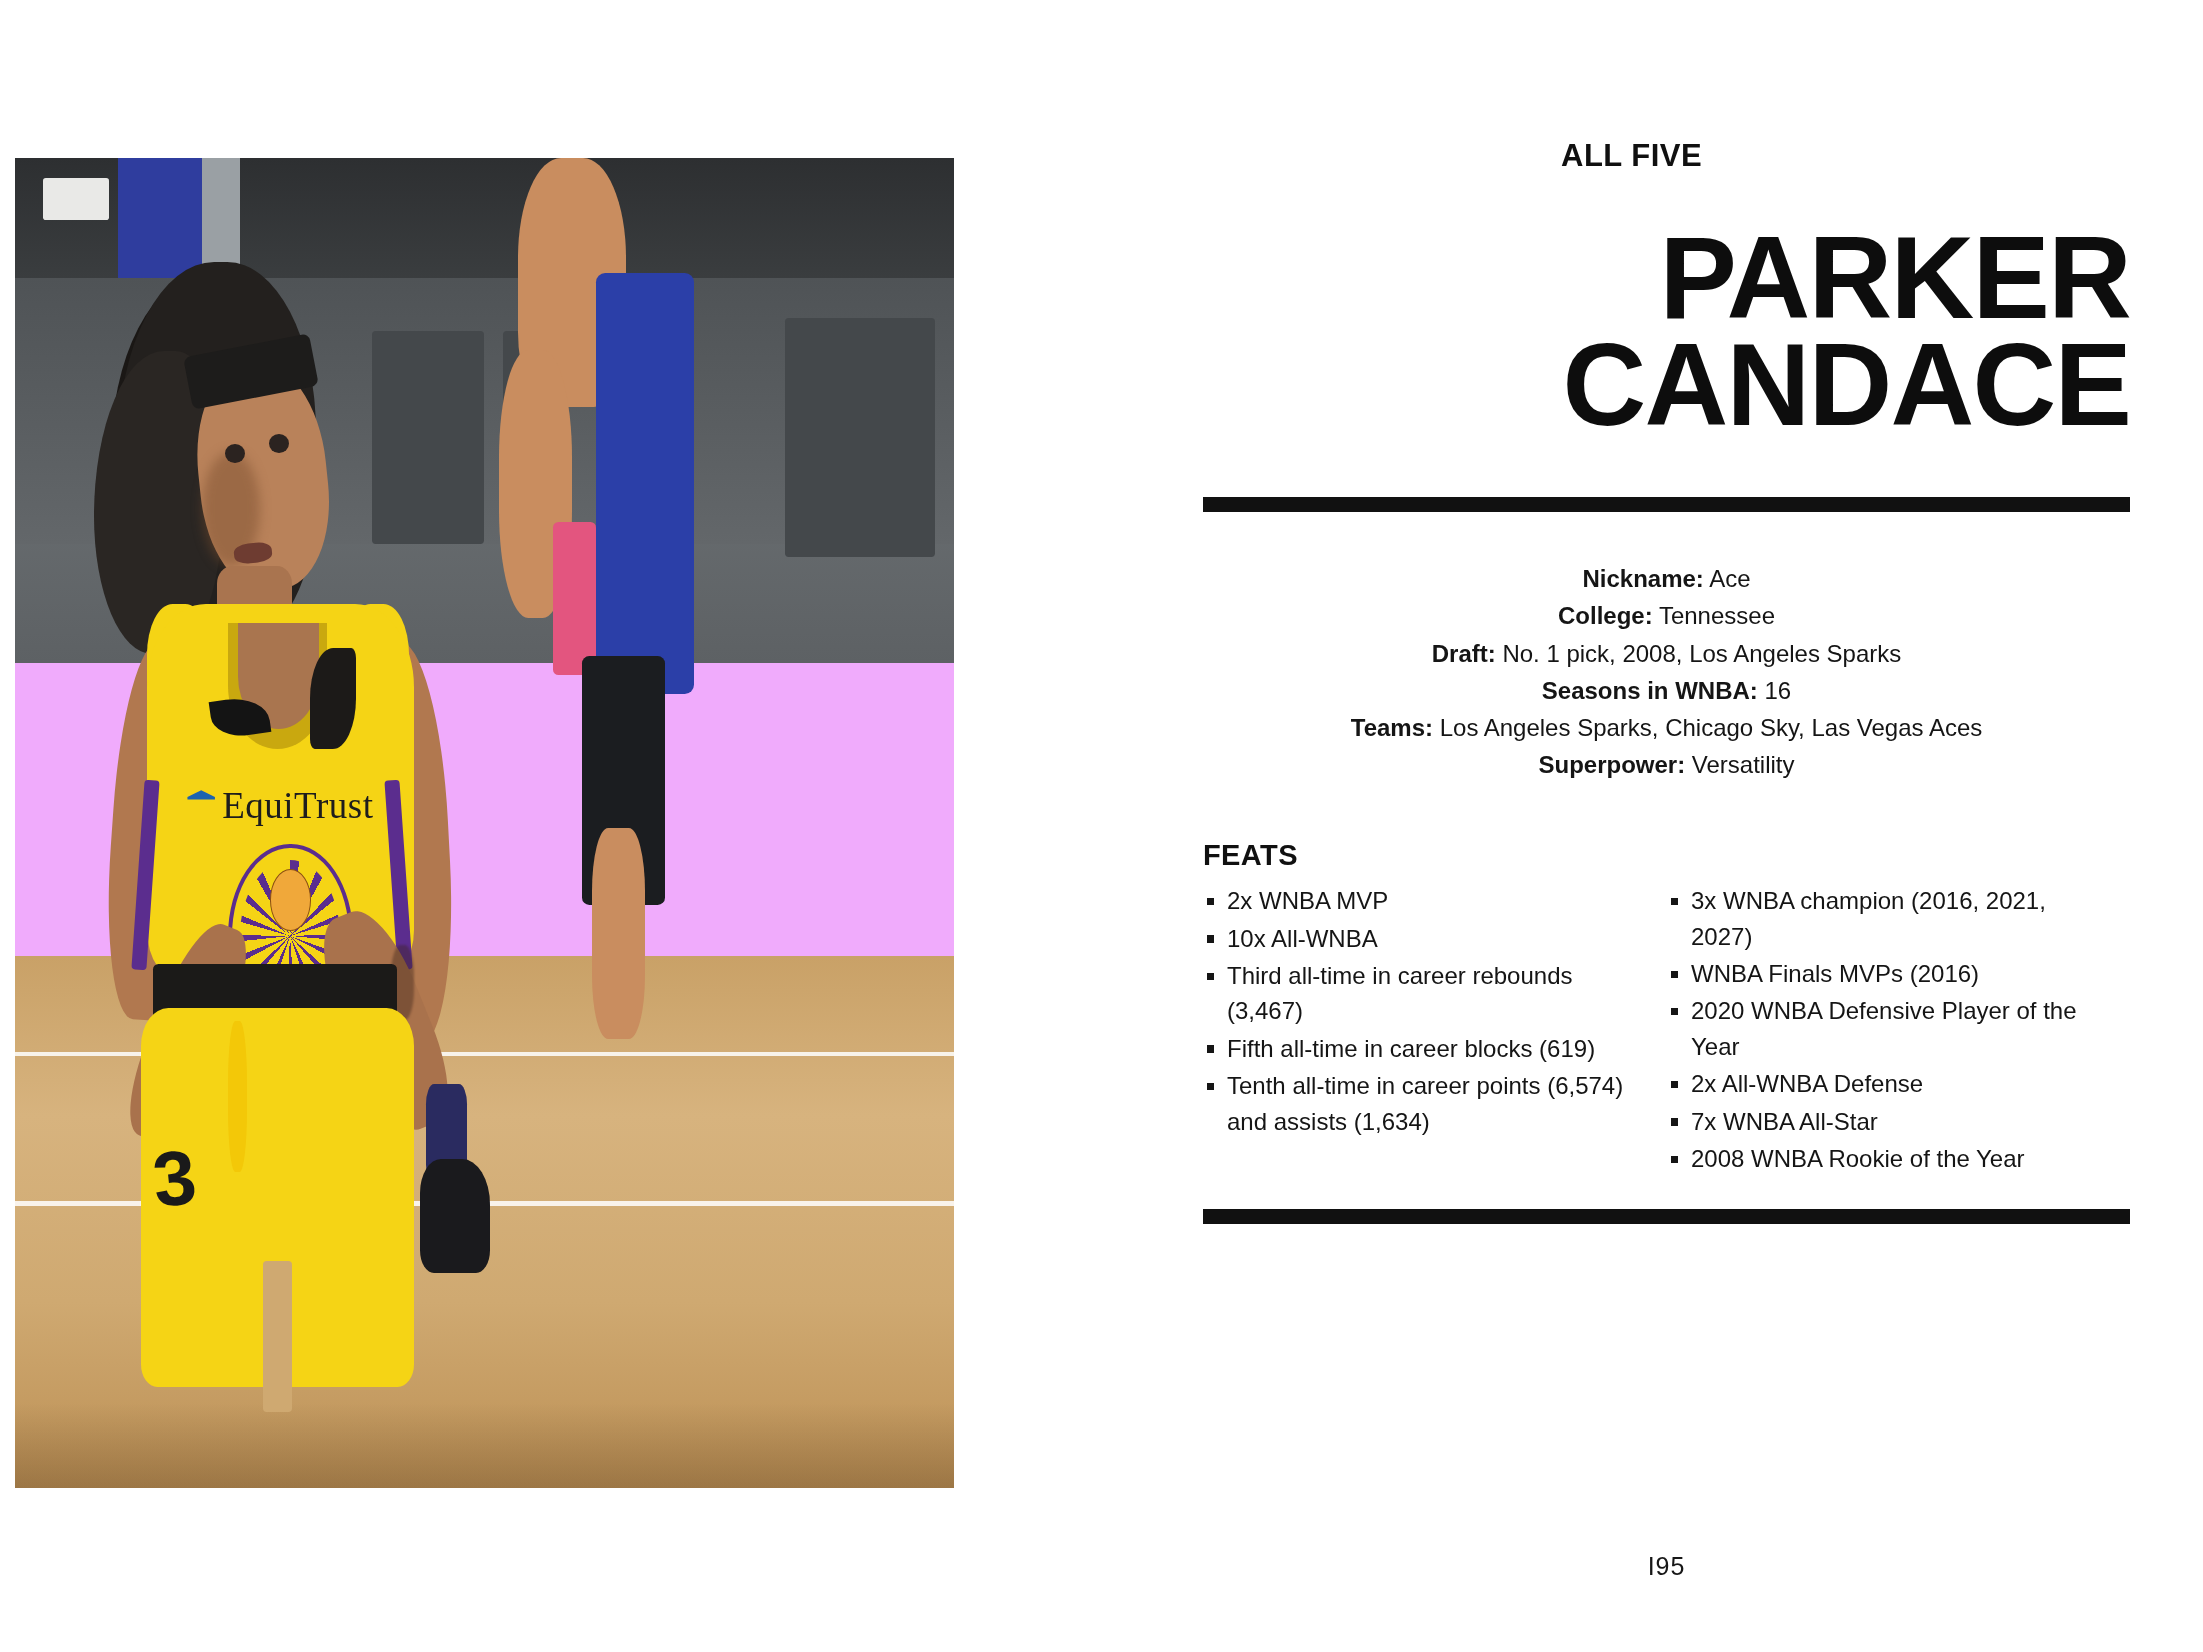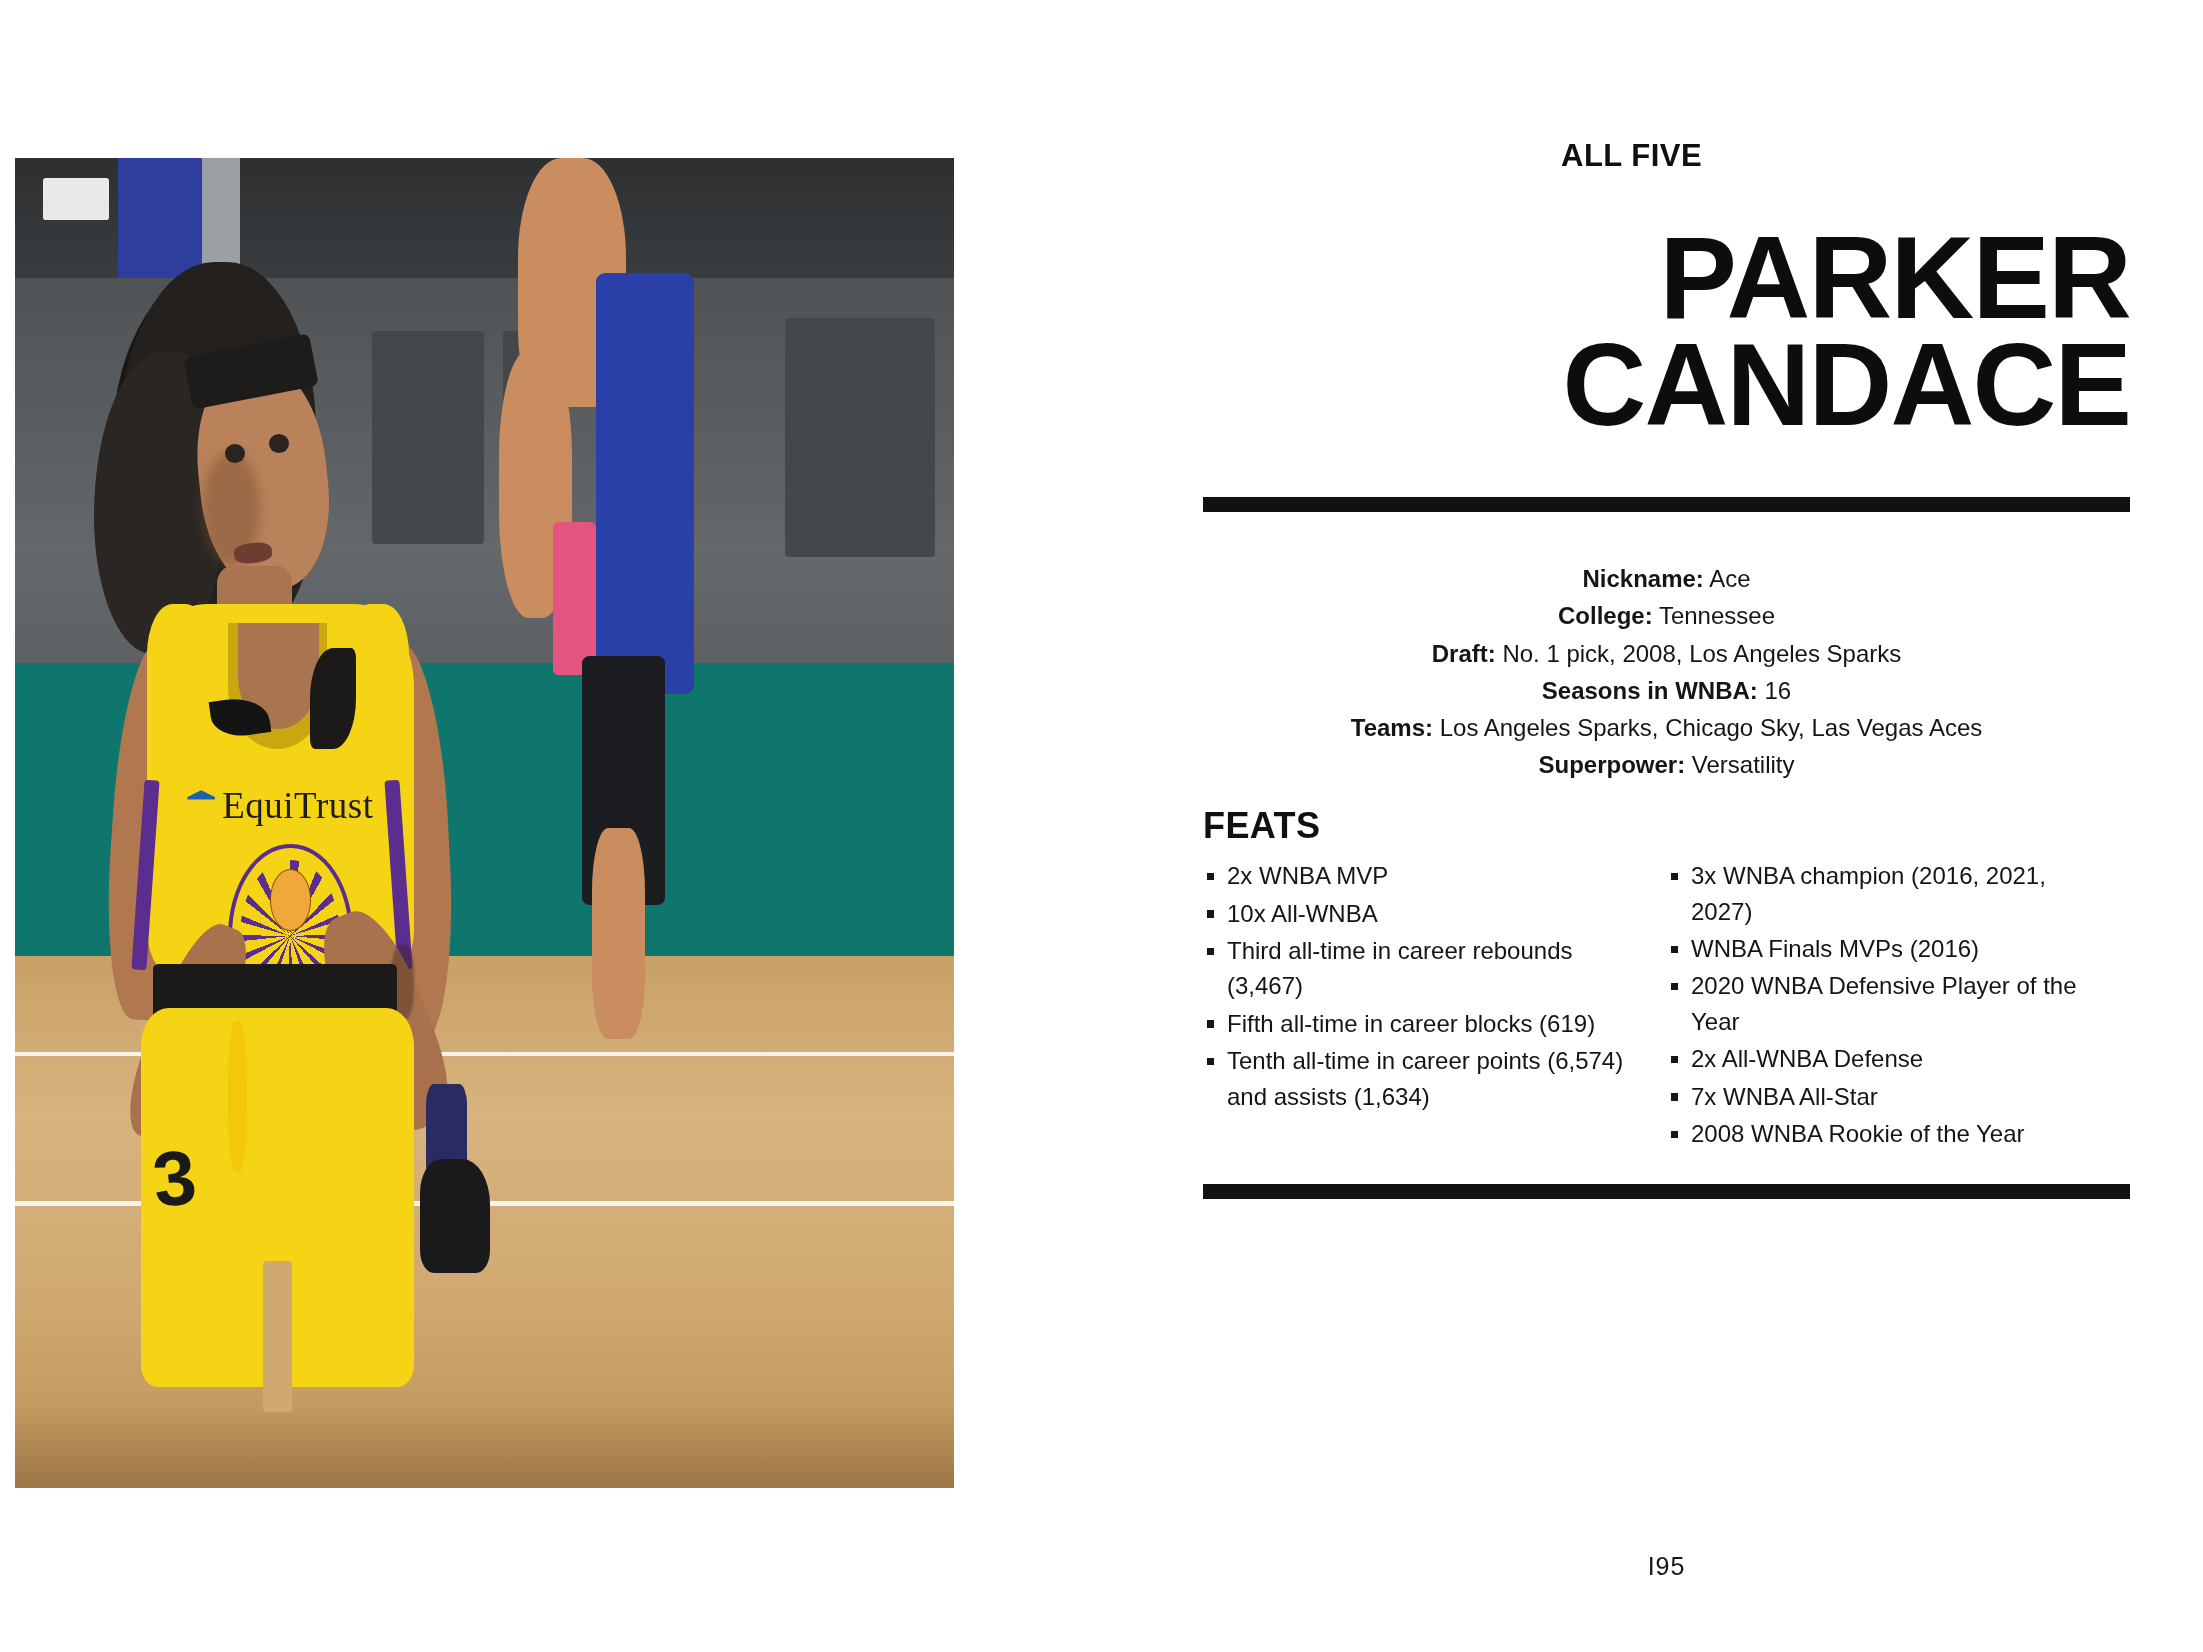--- a/index.html
+++ b/index.html
@@ -24,21 +24,21 @@
   }
 
   
   .photo-col {
     position: absolute;
     left: 14.7px;
     top: 158px;
     width: 939px;
     height: 1330px;
     overflow: hidden;
-    background: #0f766e;
+    background: #f0abfc;
   }
   .photo {
     position: absolute;
     inset: 0;
     overflow: hidden;
   }
 
   
   .bg-upper {
     position: absolute;
@@ -486,22 +486,22 @@
   .vitals {
     margin-top: 48px;
     text-align: center;
     font-size: 24px;
     line-height: 1.55;
     color: #151515;
   }
   .vitals .row b { font-weight: bold; }
 
   .feats-head {
-    margin-top: 22px;
-    font-size: 36px;
+    margin-top: 56px;
+    font-size: 29px;
     font-weight: bold;
     letter-spacing: 0.4px;
     color: #101010;
   }
   .feats {
     margin-top: 11px;
     display: flex;
     gap: 42px;
   }
   .feats ul {

